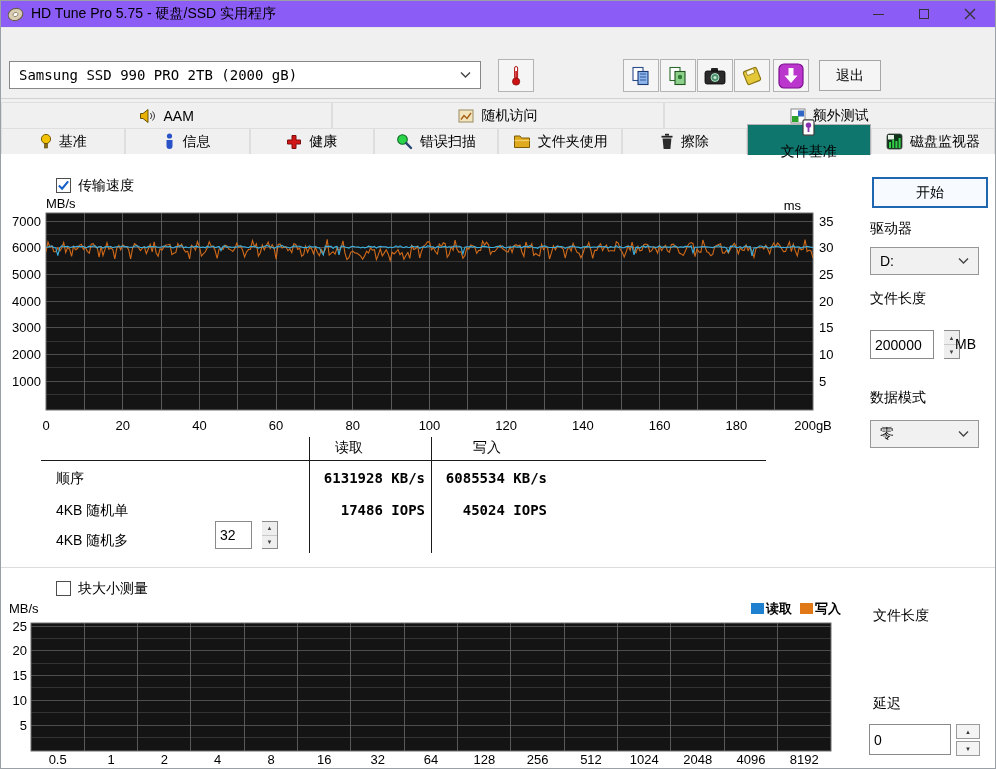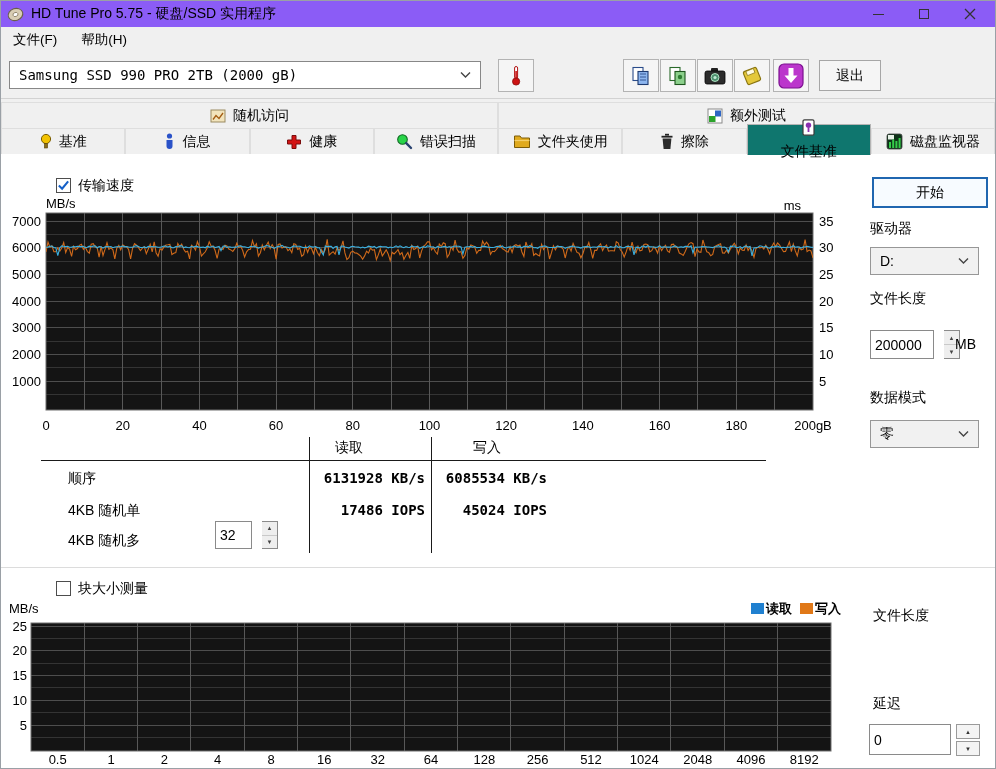--- a/index.html
+++ b/index.html
@@ -54,21 +54,21 @@
   .spinbox{position:absolute;display:flex;align-items:stretch;gap:10px;}
   .spin-text{background:#fff;border:1px solid #8a8a8a;font-size:14px;display:flex;align-items:center;
              padding:0 4px;box-sizing:border-box;}
   .spin-arrows{display:flex;flex-direction:column;width:16px;border:1px solid #8a8a8a;border-left:none;box-sizing:border-box;}
   .spin-arrows .sb{flex:1;background:#eee;display:flex;align-items:center;justify-content:center;
                    font-size:6px;color:#444;line-height:1;}
   .spin-arrows .sb:first-child{border-bottom:1px solid #c9c9c9;}
   .vline{position:absolute;width:1px;background:#1a1a1a;}
   .hline{position:absolute;height:1px;background:#1a1a1a;}
   .th{position:absolute;font-size:14px;transform:translateX(-50%);}
-  .row-label{position:absolute;font-size:14px;margin-left:12px;}
+  .row-label{position:absolute;font-size:14px;}
   .val{position:absolute;font-size:14px;font-weight:bold;font-family:"DejaVu Sans Mono",monospace;text-align:right;}
   .divider{position:absolute;left:0;right:0;height:1px;background:#dcdcdc;}
   .legend{position:absolute;display:flex;gap:8px;font-size:13px;font-weight:bold;align-items:center;}
   .legend .sw{width:13px;height:11px;display:inline-block;margin-right:2px;vertical-align:-1px;}
   .free-spin{position:absolute;width:24px;height:15px;background:#f4f4f4;border:1px solid #9a9a9a;
              display:flex;align-items:center;justify-content:center;font-size:6px;color:#333;box-sizing:border-box;}
 </style>
 </head>
 <body>
 
@@ -88,24 +88,20 @@
           <div class="max-glyph"></div>
         </div>
       <div class="win-btn">
         <svg width="12" height="12" viewBox="0 0 12 12">
           <path d="M1 1 L11 11 M11 1 L1 11" stroke="#333" stroke-width="1.3"></path>
         </svg>
       </div>
     </div>
   </div>
 
-  <div class="menubar">
-    <span class="menu-item">文件(F)</span>
-    <span class="menu-item">帮助(H)</span>
-  </div>
 
   <div class="toolbar">
     <div class="device-combo">
       <span>Samsung SSD 990 PRO 2TB (2000 gB)</span>
       <svg class="combo-chevron" width="11" height="8" viewBox="0 0 11 8">
         <polyline points="1,1.5 5.5,6 10,1.5" fill="none" stroke="#444" stroke-width="1.4"></polyline>
       </svg>
     </div>
 
     <button class="tool-btn" style="left:497px">
@@ -151,20 +147,27 @@
     <button class="tool-btn" style="left:772px">
       <svg width="26" height="26" viewBox="0 0 26 26">
         <rect x="1" y="1" width="24" height="24" rx="5" fill="#bb36cc" stroke="#7c1090" stroke-width="1.2"></rect>
         <polygon points="13,20 6.5,12.5 10.5,12.5 10.5,5 15.5,5 15.5,12.5 19.5,12.5" fill="#fff"></polygon>
       </svg>
     </button>
     <button class="exit-btn">退出</button>
   </div>
 
   <div class="tabrow top">
+    <div class="tab">
+      <svg width="17" height="16" viewBox="0 0 17 16">
+        <polygon points="9,1.5 4,5.5 1.5,5.5 1.5,10.5 4,10.5 9,14.5" fill="#e8b100" stroke="#6b5200" stroke-width="1"></polygon>
+        <path d="M11.5 5 q2.8 3 0 6 M13.5 3.5 q4 4.5 0 9" fill="none" stroke="#333" stroke-width="1"></path>
+      </svg>
+      <span>AAM</span>
+    </div>
     <div class="tab">
       <svg width="16" height="16" viewBox="0 0 16 16">
         <rect x="1" y="2" width="14" height="12" fill="#f2e4bc" stroke="#9a8a60" stroke-width="1"></rect>
         <polyline points="3,11.5 6,7.5 9,10.5 13,5" fill="none" stroke="#a35c12" stroke-width="1.3"></polyline>
       </svg>
       <span>随机访问</span>
     </div>
     <div class="tab">
       <svg width="16" height="16" viewBox="0 0 16 16">
         <rect x="1" y="1" width="14" height="14" fill="#fff" stroke="#8a8a8a" stroke-width="1"></rect>

